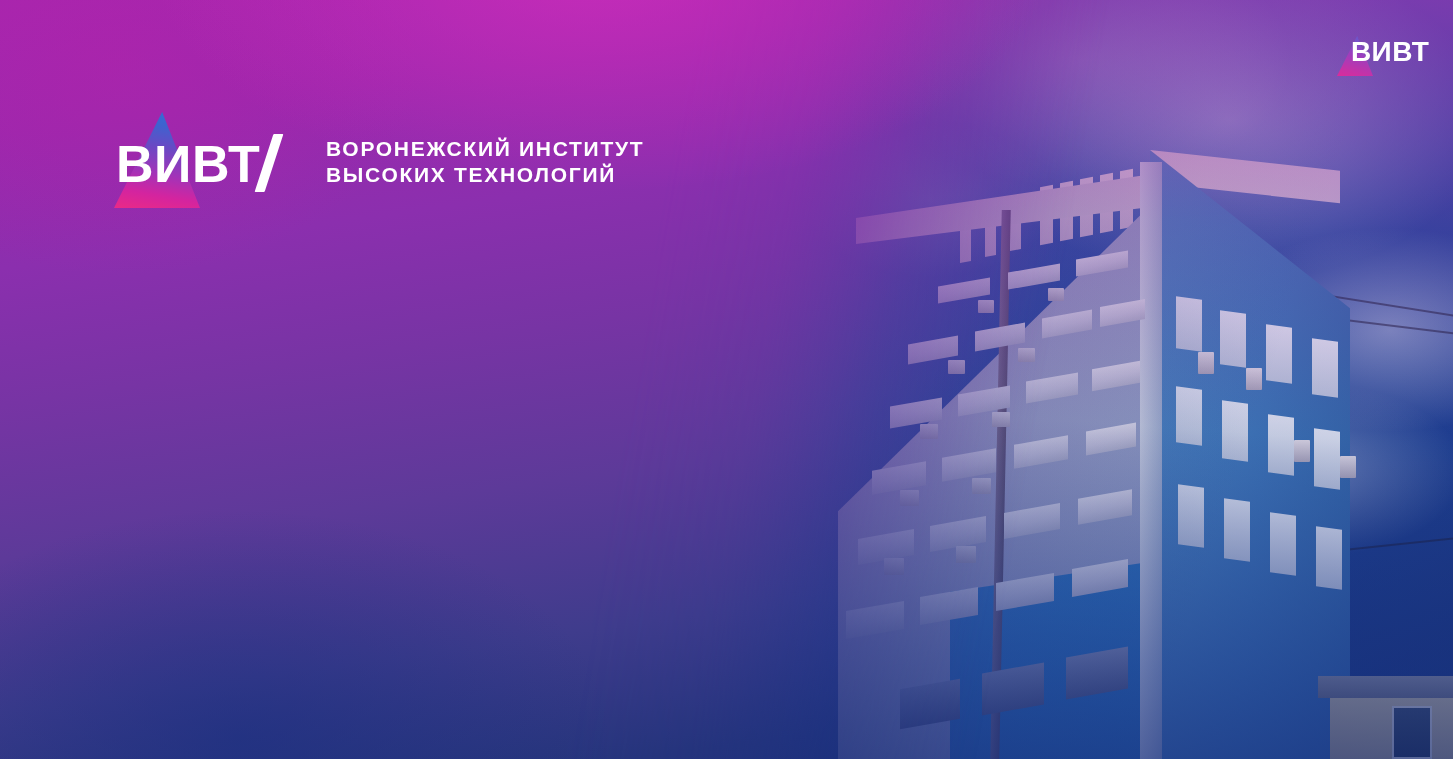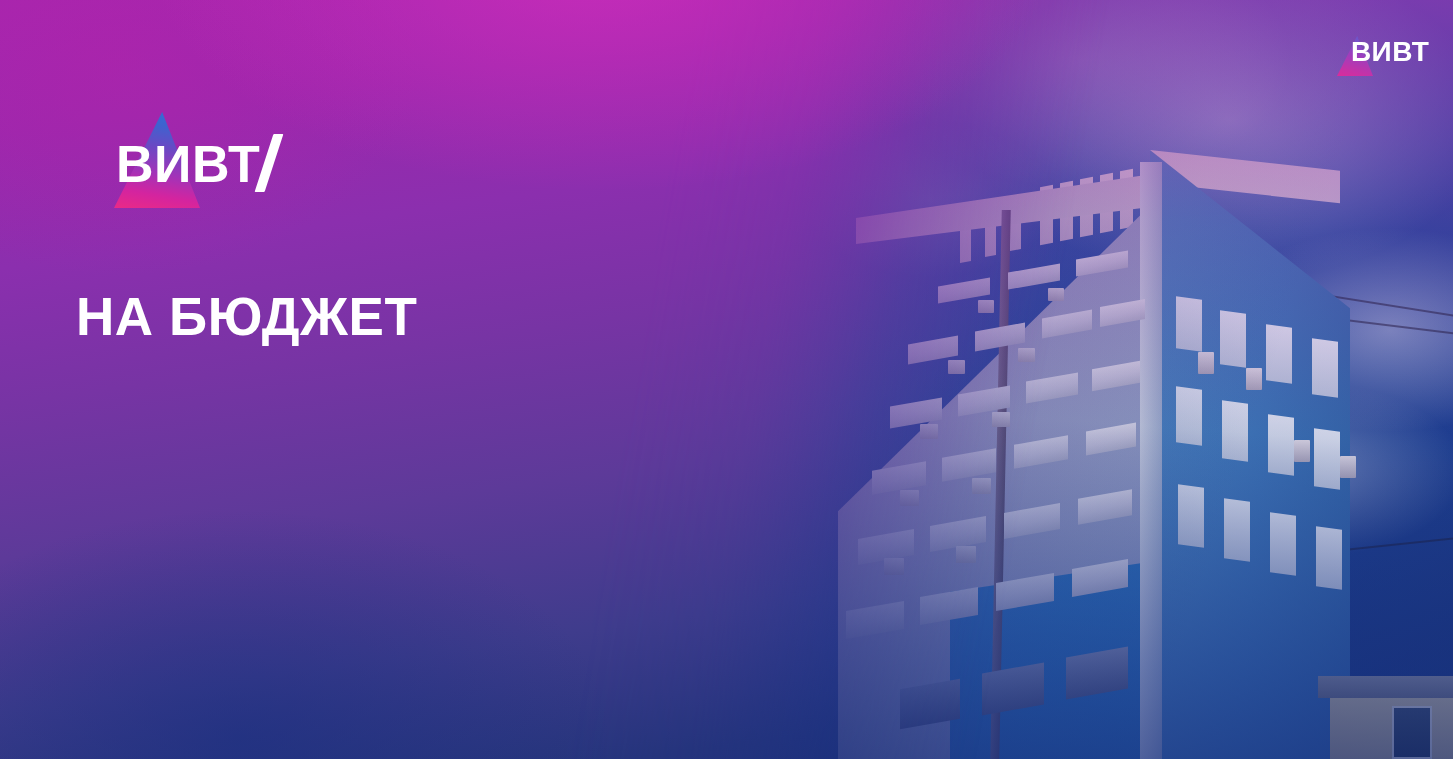--- a/index.html
+++ b/index.html
@@ -296,25 +296,26 @@
   <div class="grad-overlay2"></div>
   <div class="left-panel"></div>
   <div class="bloom"></div>
 
   <div class="logo-main">
     <div class="logo-mark">
       <div class="logo-tri"></div>
       <div class="logo-word">ВИВТ</div>
       <div class="logo-slash"></div>
     </div>
+    <div class="logo-tagline">ВОРОНЕЖСКИЙ ИНСТИТУТ
+ВЫСОКИХ ТЕХНОЛОГИЙ</div>
   </div>
 
   <div class="logo-corner">
     <div class="ctri"></div>
     <div class="cword">ВИВТ</div>
   </div>
 
   <div class="headline">
-    <span class="hl">НА БЮДЖЕТ</span>
   </div>
 
 
 </div>
 
 </body></html>

